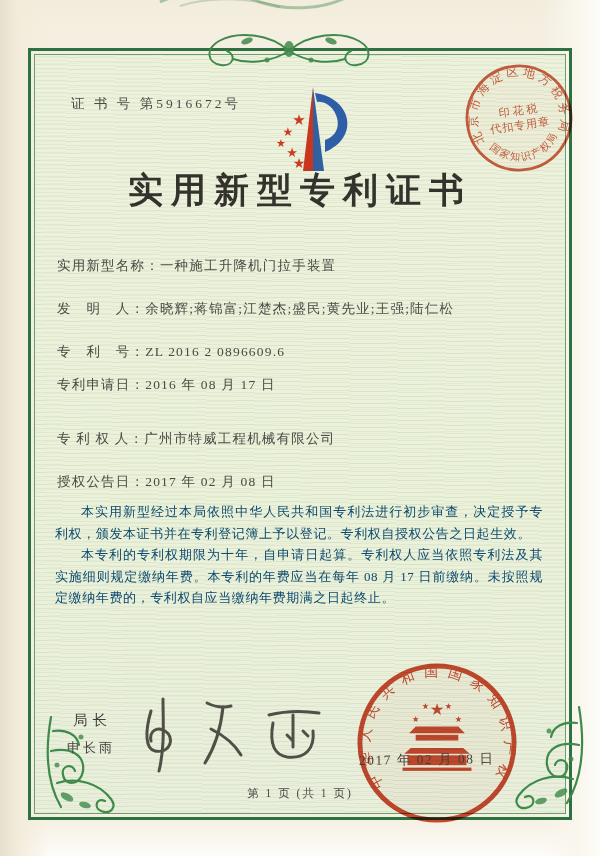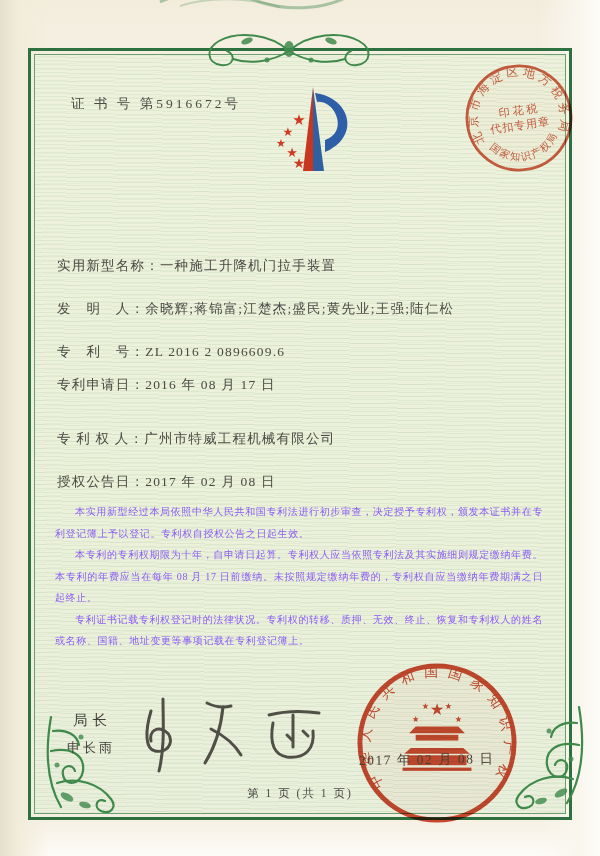--- a/index.html
+++ b/index.html
@@ -38,21 +38,21 @@
     position:absolute;left:0;top:116px;width:100%;
     text-align:center;font-size:35px;font-weight:700;
     letter-spacing:8px;color:#33322d;
   }
   .field{
     position:absolute;left:26px;right:20px;
     font-size:13.5px;color:#4b4a45;letter-spacing:1.2px;white-space:nowrap;
   }
   .paras{
     position:absolute;left:24px;right:26px;top:450px;
-    font-size:10px;line-height:21.5px;color:#8b5cf6;
+    font-size:13px;line-height:21.5px;color:#0c4a6e;
     text-align:justify;letter-spacing:.6px;
   }
   .paras p{margin:0;text-indent:2em;}
   .sign-title{position:absolute;left:42px;top:660px;font-size:14.5px;letter-spacing:5px;color:#3f3e39;text-align:right;}
   .sign-name{position:absolute;left:36px;top:688px;font-size:13px;letter-spacing:3px;color:#3f3e39;}
   .signature-svg{position:absolute;left:86px;top:636px;}
   .gov-seal{position:absolute;left:324px;top:610px;mix-blend-mode:multiply;opacity:.95;}
   .tax-seal{position:absolute;left:423px;top:2px;mix-blend-mode:multiply;opacity:.9;transform:rotate(-8deg);}
   .date-stamp{
     position:absolute;left:328px;top:700px;z-index:5;
@@ -150,32 +150,32 @@
         <text x="47" y="53" font-size="12" text-anchor="middle">★</text>
         <text x="40" y="64" font-size="11" text-anchor="middle">★</text>
         <text x="51" y="74" font-size="13" text-anchor="middle">★</text>
         <text x="58" y="85" font-size="14" text-anchor="middle">★</text>
       </g>
       <polygon points="72,4 62,88 72,88" fill="#c8361f"></polygon>
       <polygon points="72,4 72,88 83,88" fill="#30609f"></polygon>
       <path d="M74,10 C104,14 116,42 98,60 C90,67 84,69 84,69 L84,57 C94,54 100,44 95,32 C91,22 82,18 76,19 Z" fill="#2e5ea8"></path>
     </svg>
 
+    <div class="title">实用新型专利证书</div>
 
     <div class="field" style="top:206px"><span>实用新型名称：</span><span>一种施工升降机门拉手装置</span></div>
     <div class="field" style="top:249px"><span>发　明　人：</span><span>余晓辉;蒋锦富;江楚杰;盛民;黄先业;王强;陆仁松</span></div>
     <div class="field" style="top:292px"><span>专　利　号：</span><span>ZL 2016 2 0896609.6</span></div>
     <div class="field" style="top:325px"><span>专利申请日：</span><span>2016 年 08 月 17 日</span></div>
     <div class="field" style="top:379px"><span>专 利 权 人：</span><span>广州市特威工程机械有限公司</span></div>
     <div class="field" style="top:422px"><span>授权公告日：</span><span>2017 年 02 月 08 日</span></div>
 
     <div class="paras">
       <p>本实用新型经过本局依照中华人民共和国专利法进行初步审查，决定授予专利权，颁发本证书并在专利登记簿上予以登记。专利权自授权公告之日起生效。</p>
       <p>本专利的专利权期限为十年，自申请日起算。专利权人应当依照专利法及其实施细则规定缴纳年费。本专利的年费应当在每年 08 月 17 日前缴纳。未按照规定缴纳年费的，专利权自应当缴纳年费期满之日起终止。</p>
-      <p>专利证书记载专利权登记时的法律状况。专利权的转移、质押、无效、终止、恢复和专利权人的姓名或名称、国籍、地址变更等事项记载在专利登记簿上。</p>
     </div>
 
     <div class="sign-title">局长</div>
     <div class="sign-name">申长雨</div>
     <svg class="signature-svg" width="240" height="90" viewBox="0 0 240 90">
       <g fill="none" stroke="#3c3a33" stroke-width="3" stroke-linecap="round" opacity=".88">
         <path d="M34,24 C28,44 28,62 38,64 C54,67 58,50 48,44 C40,39 32,44 34,54"></path>
         <path d="M46,12 C46,34 48,60 42,84"></path>
         <path d="M106,20 C104,40 98,60 88,76"></path>
         <path d="M94,42 C106,48 118,58 124,68"></path>

